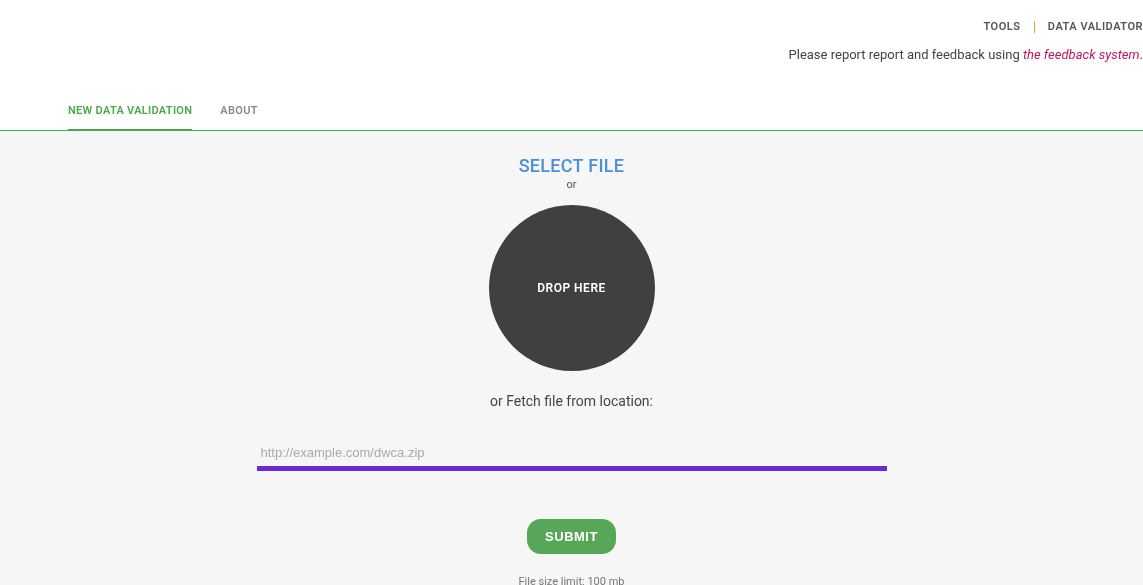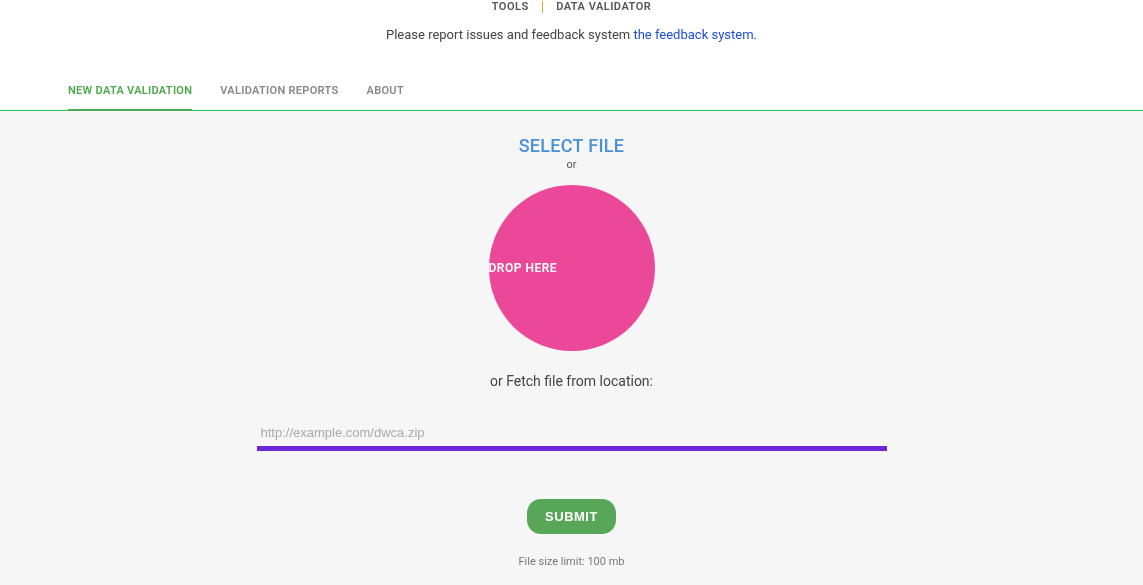--- a/index.html
+++ b/index.html
@@ -9,21 +9,22 @@
     }
     body {
       font-family: -apple-system, BlinkMacSystemFont, "Segoe UI", Roboto, "Helvetica Neue", Arial, sans-serif;
       background: #fff;
       color: #333;
       width: 1143px;
       height: 585px;
       overflow: hidden;
     }
     .header {
-      text-align: center;
+      text-align: right;
+      padding-top: 20px;
     }
     .breadcrumb {
       font-size: 11px;
       font-weight: 600;
       letter-spacing: 0.5px;
       color: #555;
       text-transform: uppercase;
     }
     .breadcrumb .sep {
       display: inline-block;
@@ -32,22 +33,23 @@
       background: #f0a030;
       margin: 0 10px;
       vertical-align: middle;
     }
     .feedback-line {
       margin-top: 14px;
       font-size: 13px;
       color: #444;
     }
     .feedback-line a {
-      color: #1d4ed8;
+      color: #be185d;
       text-decoration: none;
+      font-style: italic;
     }
     .tabs {
       margin-top: 32px;
       padding-left: 68px;
       border-bottom: 1px solid #22c55e;
       display: flex;
       gap: 28px;
     }
     .tab {
       font-size: 11px;
@@ -82,25 +84,26 @@
       display: inline-block;
     }
     .or-small {
       font-size: 11px;
       color: #555;
       margin-top: 2px;
     }
     .drop-circle {
       width: 166px;
       height: 166px;
-      background: #ec4899;
+      background: #404040;
       border-radius: 50%;
       margin: 14px auto 0;
       display: flex;
       align-items: center;
+      justify-content: center;
       cursor: pointer;
     }
     .drop-circle-text {
       color: #fff;
       font-size: 12px;
       font-weight: 600;
       letter-spacing: 0.5px;
       text-transform: uppercase;
     }
     .fetch-label {
@@ -147,27 +150,26 @@
 </head>
 <body>
 
 <div class="header">
   <div class="breadcrumb">
     <span>TOOLS</span>
     <span class="sep"></span>
     <span>DATA VALIDATOR</span>
   </div>
   <div class="feedback-line">
-    <span>Please report issues and feedback system </span><a href="#">the feedback system</a><span>.</span>
+    <span>Please report report and feedback using </span><a href="#">the feedback system</a><span>.</span>
   </div>
 </div>
 
 <div class="tabs">
   <div class="tab active">NEW DATA VALIDATION</div>
-  <div class="tab">VALIDATION REPORTS</div>
   <div class="tab">ABOUT</div>
 </div>
 
 <div class="panel">
   <div class="upload-area">
     <span class="select-file">SELECT FILE</span>
     <div class="or-small">or</div>
     <div class="drop-circle">
       <span class="drop-circle-text">DROP HERE</span>
     </div>

